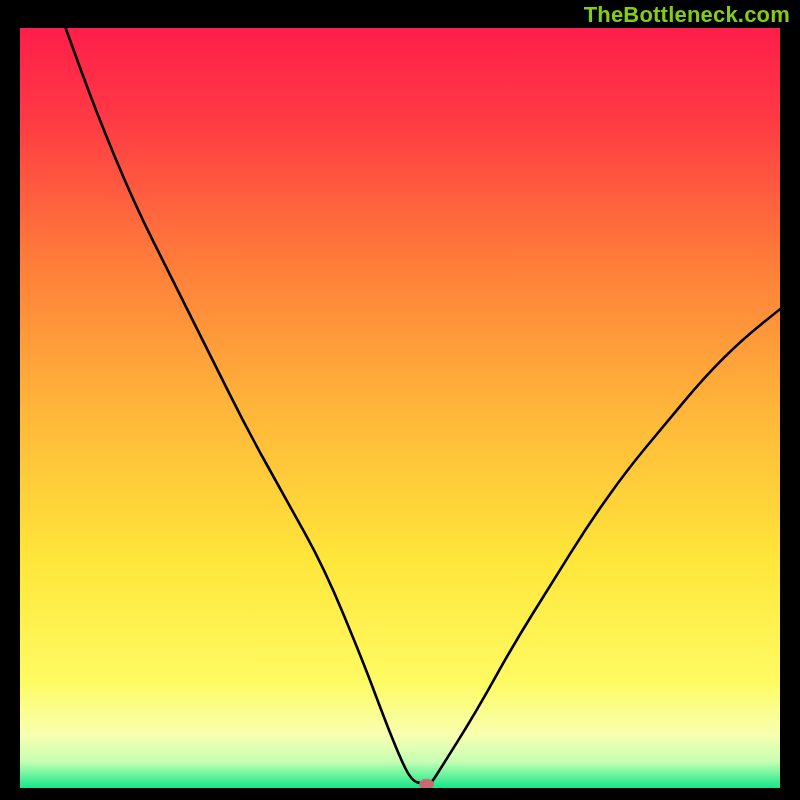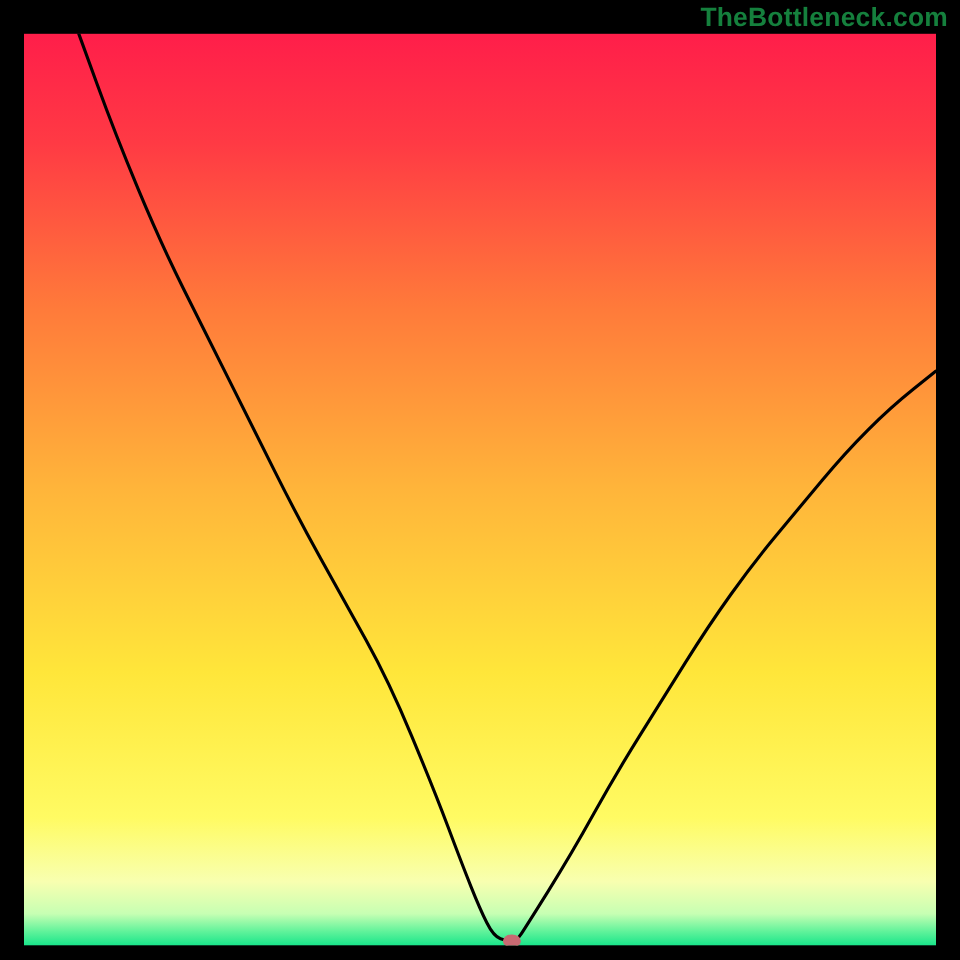--- a/index.html
+++ b/index.html
@@ -14,21 +14,21 @@
   .frame {
     position: relative;
     width: 800px;
     height: 800px;
     background: #000;
   }
   .watermark {
     position: absolute;
     top: 2px;
     right: 10px;
-    color: #15803d;
+    color: #84cc16;
     font-size: 22px;
     font-weight: 600;
     letter-spacing: 0.2px;
     user-select: none;
   }
   .plot-wrap {
     position: absolute;
     left: 20px;
     top: 28px;
     width: 760px;

